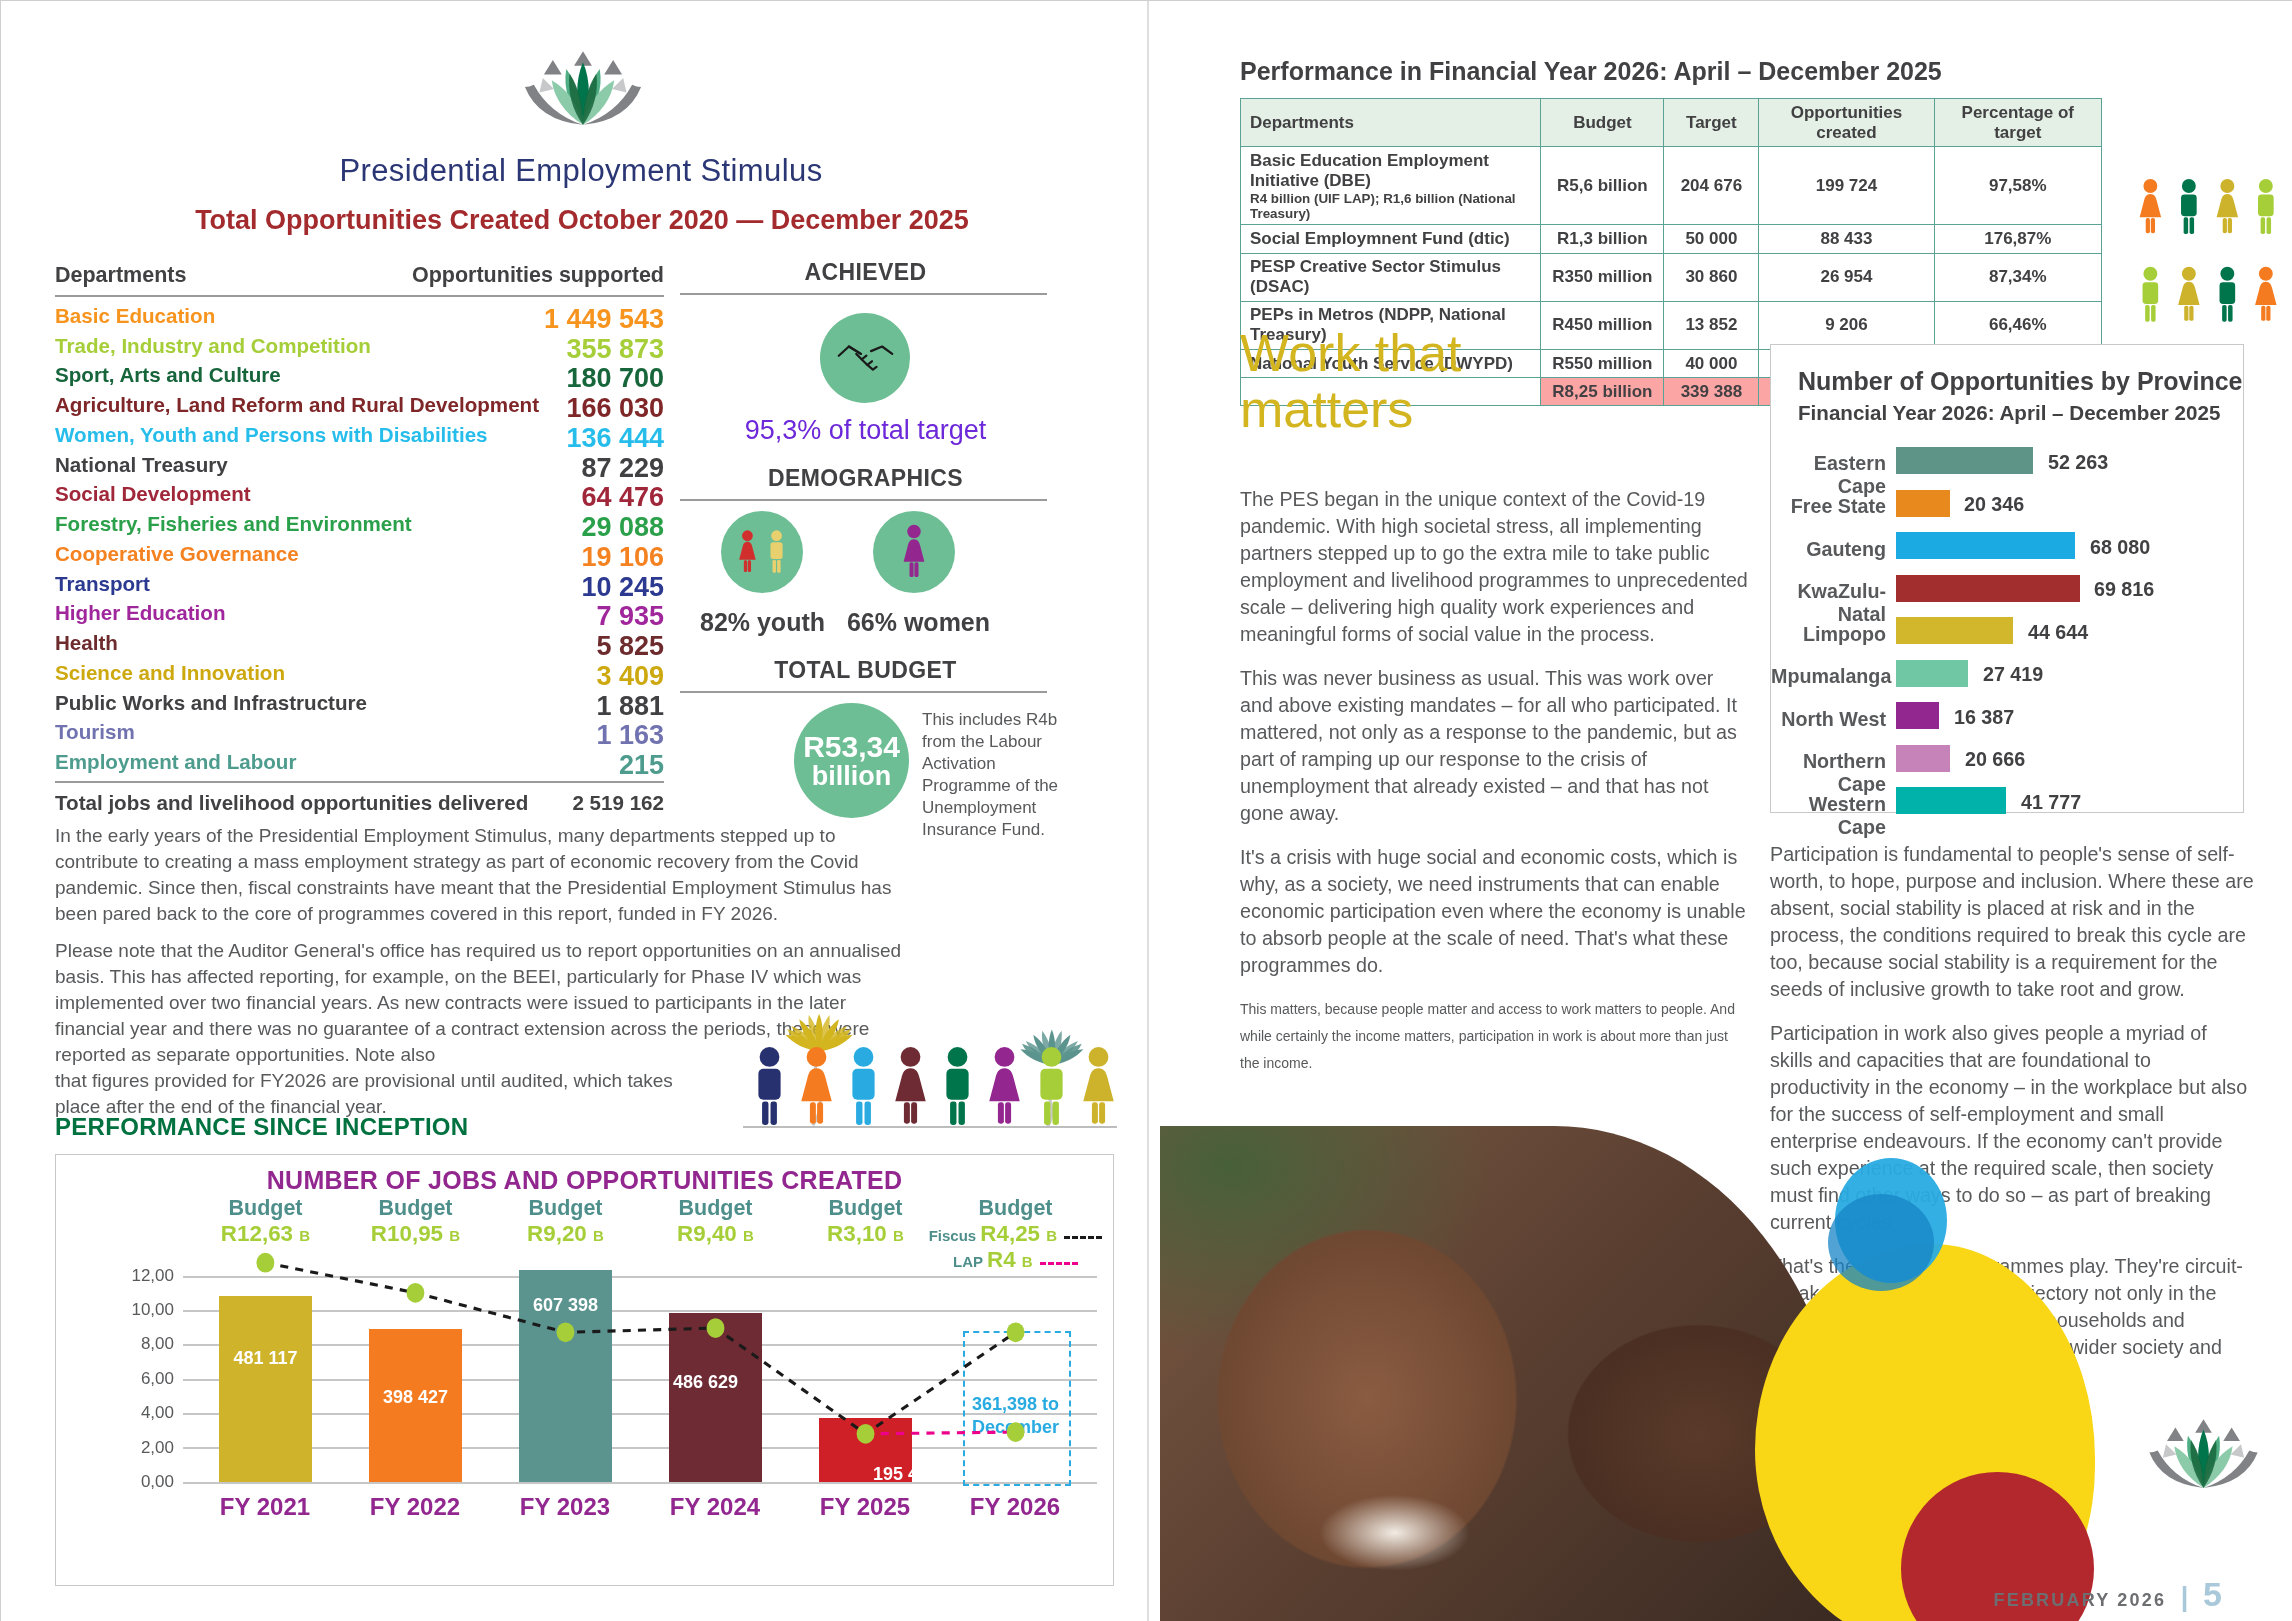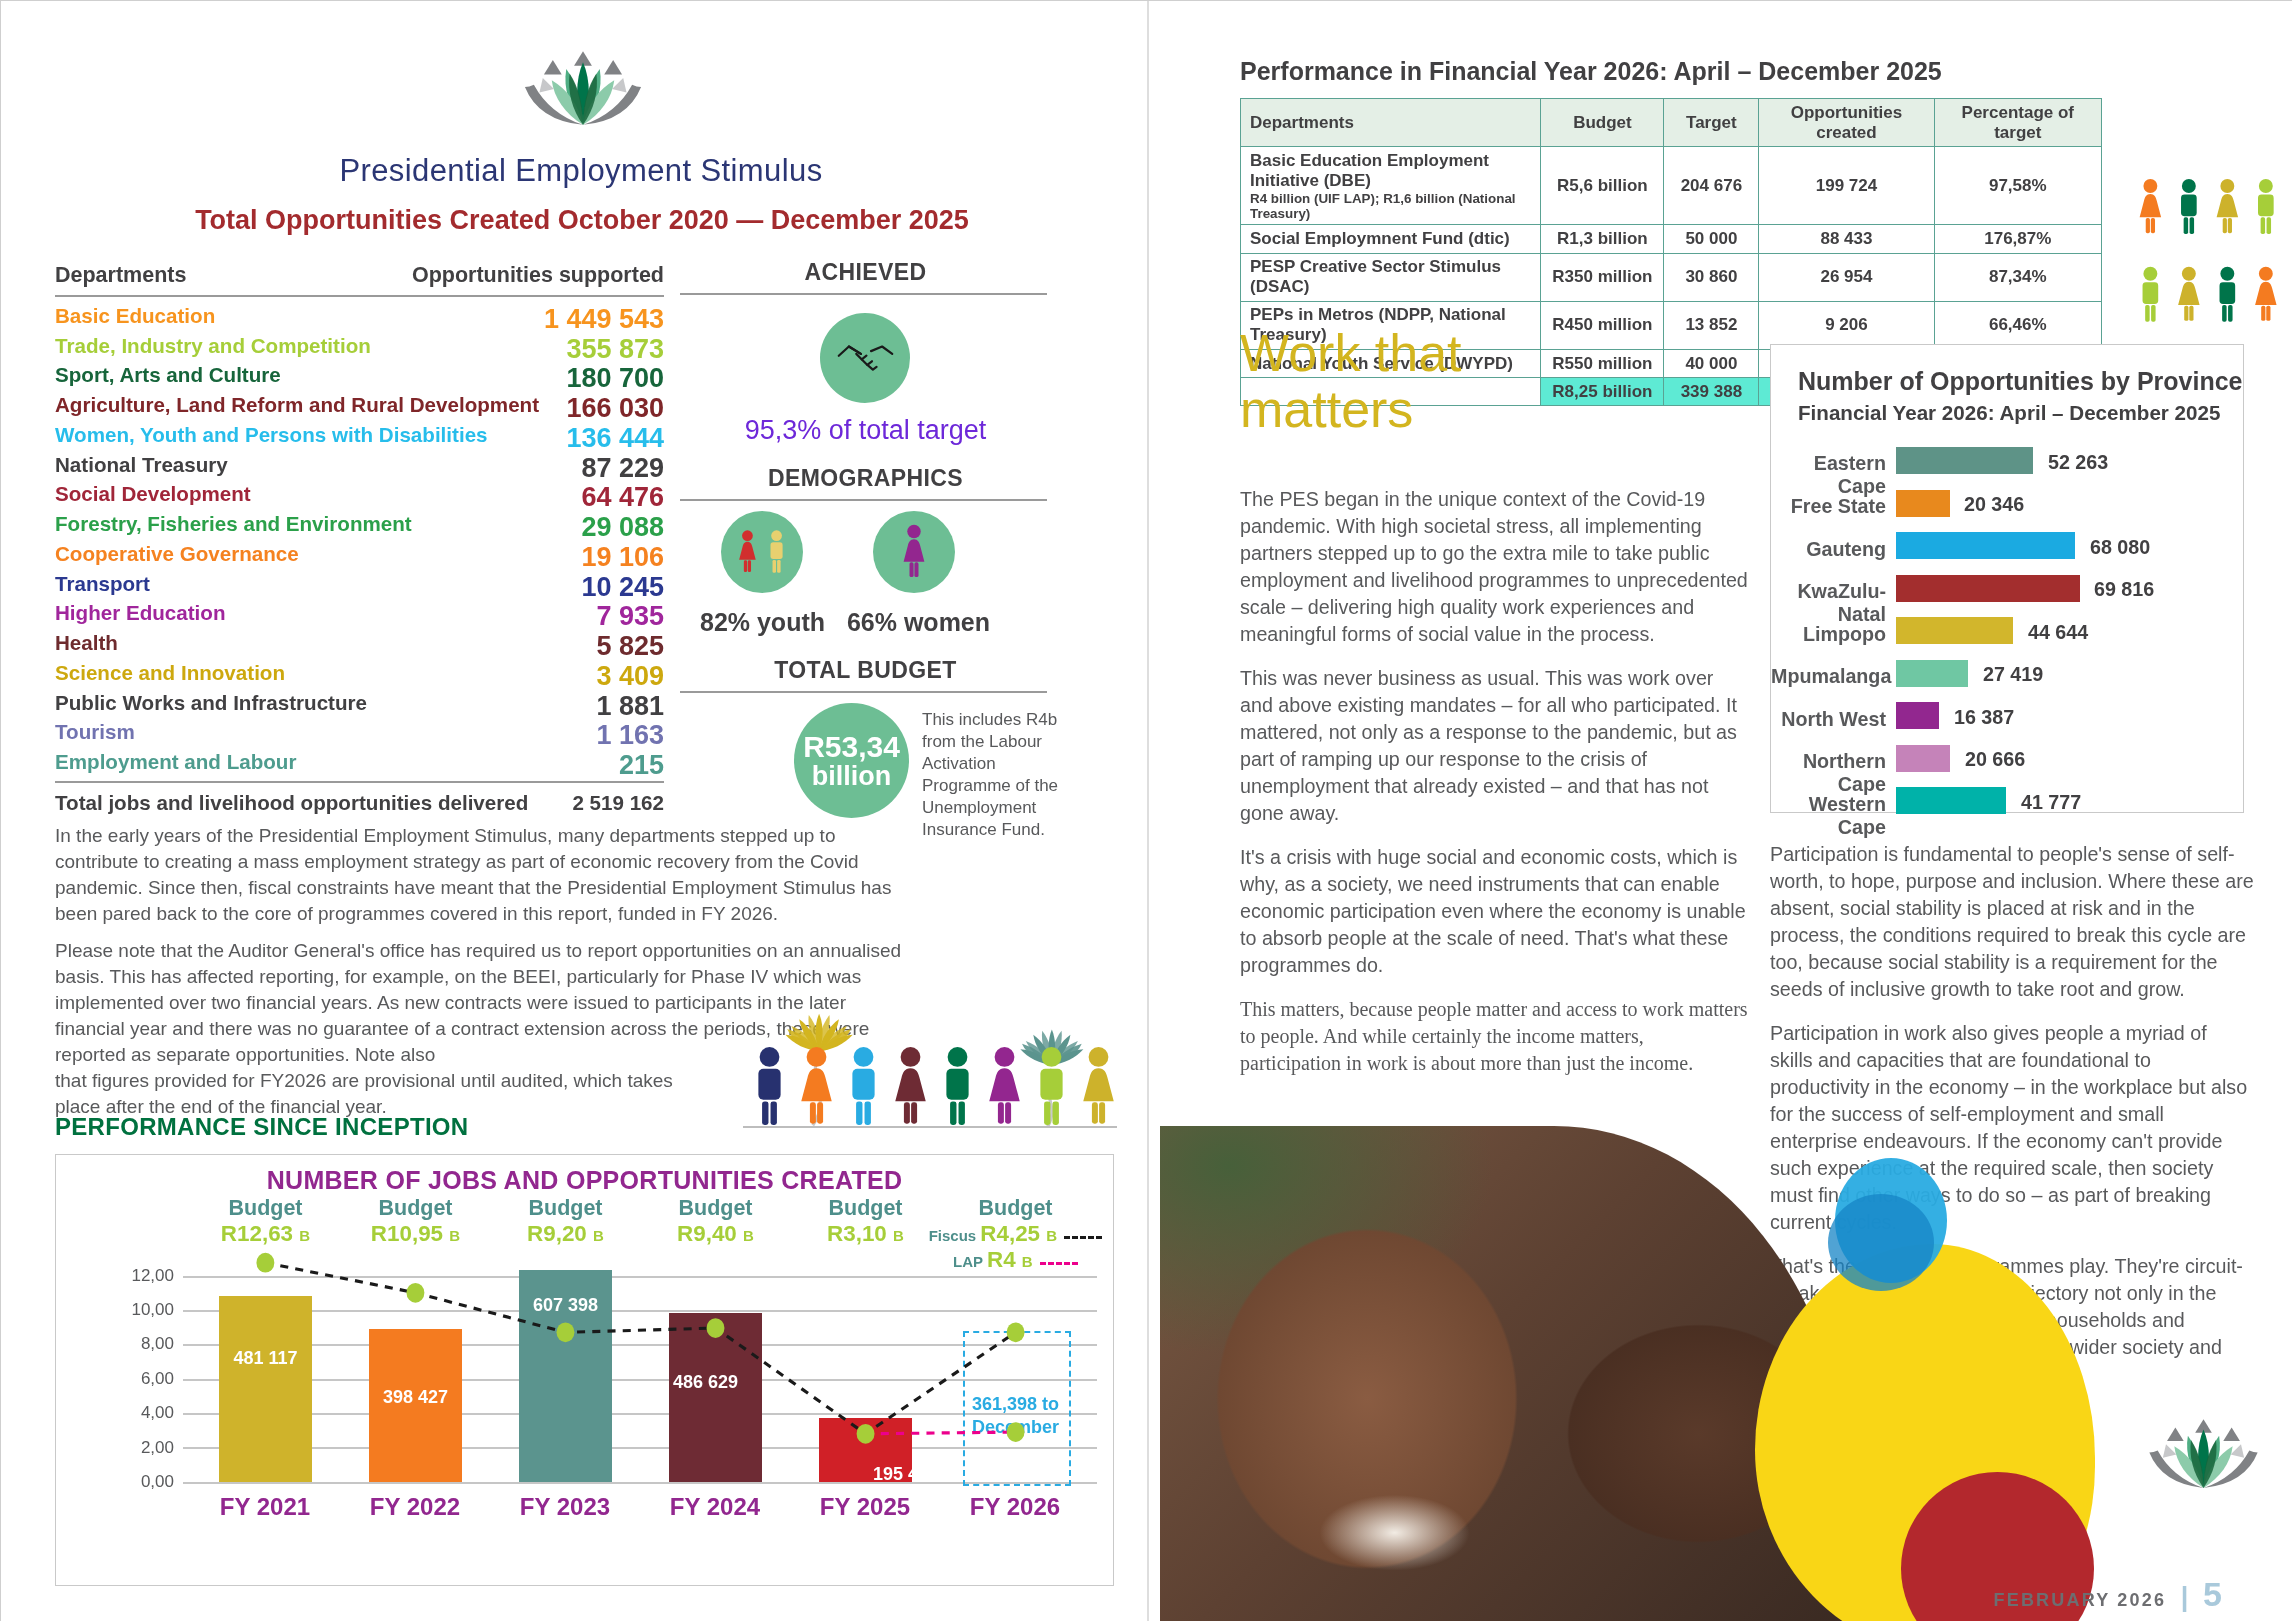--- a/index.html
+++ b/index.html
@@ -43,21 +43,21 @@
   .footer-bar{color:#a9c9db;font-size:27px;font-weight:bold;}
   .footer-txt{font-size:18px;font-weight:bold;color:#6d6e71;letter-spacing:2.2px;}
   
   .fy-title{font-size:25px;font-weight:bold;color:#414042;}
   table.fy{border-collapse:collapse;width:862px;}
   table.fy th,table.fy td{border:1.8px solid #5aa293;padding:3.6px 9px;font-size:17px;color:#414042;}
   table.fy th{background:#e4efe6;font-weight:bold;text-align:center;height:30px;}
   table.fy th:first-child{text-align:left;}
   table.fy td{text-align:center;font-weight:bold;background:#fff;}
   table.fy td.dept{text-align:left;}
-  table.fy tr.total td{background:#5eead4;}
+  table.fy tr.total td{background:#fca5a5;}
   table.fy tr.total td.dept{background:#fff;}
   .dept-note{font-size:13.4px;font-weight:bold;}
   .headline{font-size:52px;font-weight:normal;color:#d3b51f;line-height:1.08;}
   .prov-title{font-size:25px;font-weight:bold;color:#414042;}
   .prov-sub{font-size:20.6px;font-weight:bold;color:#414042;}
   .prov-label{position:absolute;font-size:19.7px;color:#58595b;text-align:right;font-weight:bold;}
   .prov-bar{position:absolute;height:27px;}
   .prov-val{position:absolute;font-size:19.7px;font-weight:bold;color:#414042;white-space:nowrap;}
   .photo{position:absolute;left:1159px;top:1125px;width:690px;height:496px;
      border-radius:0 296px 0 0 / 0 376px 0 0;overflow:hidden;
@@ -498,21 +498,21 @@
           <rect x="12.3" y="27" width="2.9" height="10.5" rx="1.2"></rect>
         </g>
       </svg></div>
 
   <div class="abs headline" style="left:1239px;top:324px;width:287px;">Work that matters</div>
 
   <div class="abs" id="col1" style="left:1239px;top:485px;width:508px;">
       <div class="body-p" style="margin-bottom: 17px; font-size: 19.7px; line-height: 27px;">The PES began in the unique context of the Covid-19 pandemic. With high societal stress, all implementing partners stepped up to go the extra mile to take public employment and livelihood programmes to unprecedented scale – delivering high quality work experiences and meaningful forms of social value in the process.</div>
       <div class="body-p" style="margin-bottom: 17px; font-size: 19.7px; line-height: 27px;">This was never business as usual. This was work over and above existing mandates – for all who participated. It mattered, not only as a response to the pandemic, but as part of ramping up our response to the crisis of unemployment that already existed – and that has not gone away.</div>
       <div class="body-p" style="margin-bottom: 17px; font-size: 19.7px; line-height: 27px;">It's a crisis with huge social and economic costs, which is why, as a society, we need instruments that can enable economic participation even where the economy is unable to absorb people at the scale of need. That's what these programmes do.</div>
-      <div class="body-p" style="margin-bottom: 3px; font-size: 20px; line-height: 27px; font-family: Liberation Serif, serif;">This matters, because people matter and access to work matters to people. And while certainly the income matters, participation in work is about more than just the income.</div>
+      <div class="body-p" style="margin-bottom: 3px; font-size: 14px; line-height: 27px;">This matters, because people matter and access to work matters to people. And while certainly the income matters, participation in work is about more than just the income.</div>
     </div>
 
   <div class="chart-box" style="left:1769px;top:343px;width:472px;height:467px;" id="prov-chart">
       <div class="prov-title" style="position:absolute;left:27px;top:21.5px;">Number of Opportunities by Province</div>
          <div class="prov-sub" style="position:absolute;left:27px;top:56px;">Financial Year 2026: April – December 2025</div>
       <div class="prov-label" style="left:0px;top:107px;width:115px;">Eastern Cape</div>
       <div class="prov-bar" style="left:125px;top:102px;width:137px;background:#5e9387;"></div>
       <div class="prov-val" style="left:277px;top:106px;">52 263</div>
       <div class="prov-label" style="left:0px;top:150px;width:115px;">Free State</div>
       <div class="prov-bar" style="left:125px;top:145px;width:54px;background:#e8891d;"></div>

